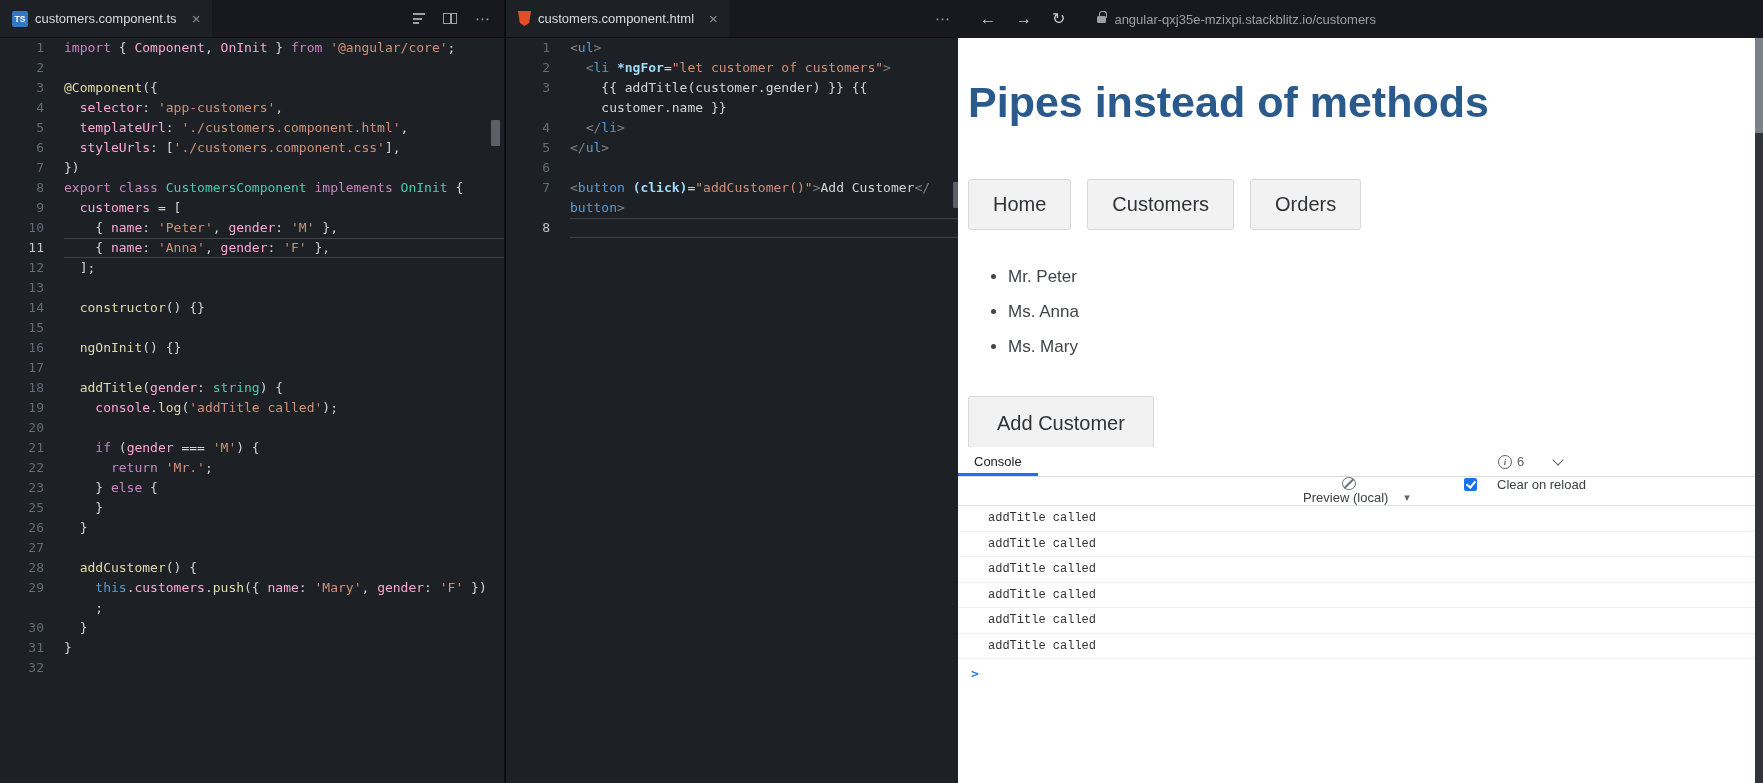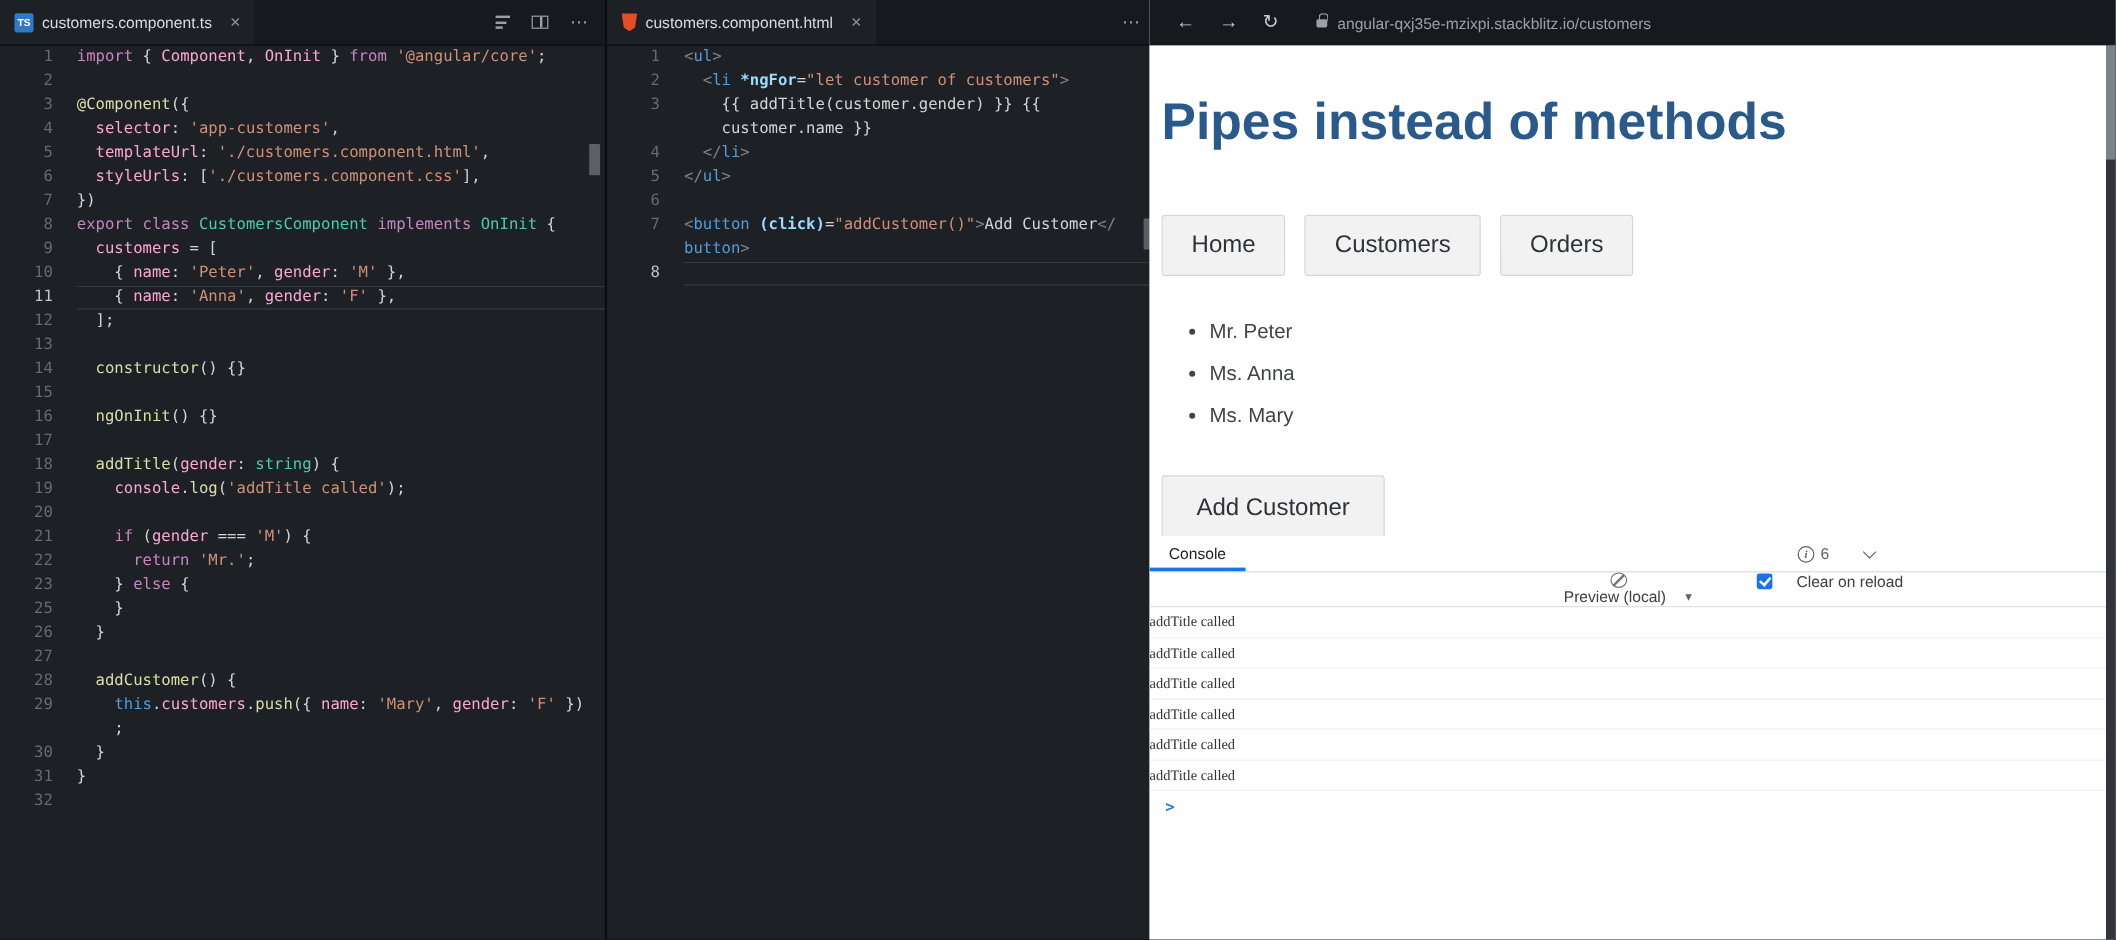--- a/index.html
+++ b/index.html
@@ -82,21 +82,21 @@
     position:relative; font-size:13px; color:#3c4043;flex-direction:column; }
   .ban { width:14px; height:14px; border:1.5px solid #6e7479; border-radius:50%; position:relative; margin-right:15px; cursor:pointer; }
   .ban::after { content:""; position:absolute; left:4.8px; top:-1px; width:1.5px; height:13px; background:#6e7479; transform:rotate(45deg); }
   .c-ctx { display:flex; align-items:center; cursor:pointer; }
   .caret { font-size:11px; color:#5f6368; margin-left:16px; }
   .c-reload { position:absolute; left:506px; display:flex; align-items:center; gap:20px; white-space:nowrap; cursor:pointer; }
   .cb { width:13px; height:13px; background:#1a73e8; border-radius:2px; position:relative; flex:none; }
   .cb::after { content:""; position:absolute; left:4px; top:1px; width:4px; height:7px;
     border:solid #fff; border-width:0 2px 2px 0; transform:rotate(40deg); }
   .c-msg { height:25.5px; line-height:25px; border-bottom:1px solid #f0f0f1;
-    font-family:Liberation Serif, serif; font-size:12px; color:#303134; }
+    font-family:Liberation Mono, monospace; font-size:12px; color:#303134; padding-left:30px; }
   .c-prompt { height:28px; display:flex; align-items:center; padding-left:13px; }
   .pr { color:#2e7bd6; font-family:"DejaVu Sans Mono", monospace; font-size:13px; font-weight:bold; }
   .pv-scroll { position:absolute; right:0; top:38px; width:8px; bottom:0; background:#31343a; }
   .pv-thumb { width:100%; height:95px; background:#7d828a; }
 </style>
 </head>
 <body>
 
 <section class="pane" id="pane-left">
   <header class="tabbar">

